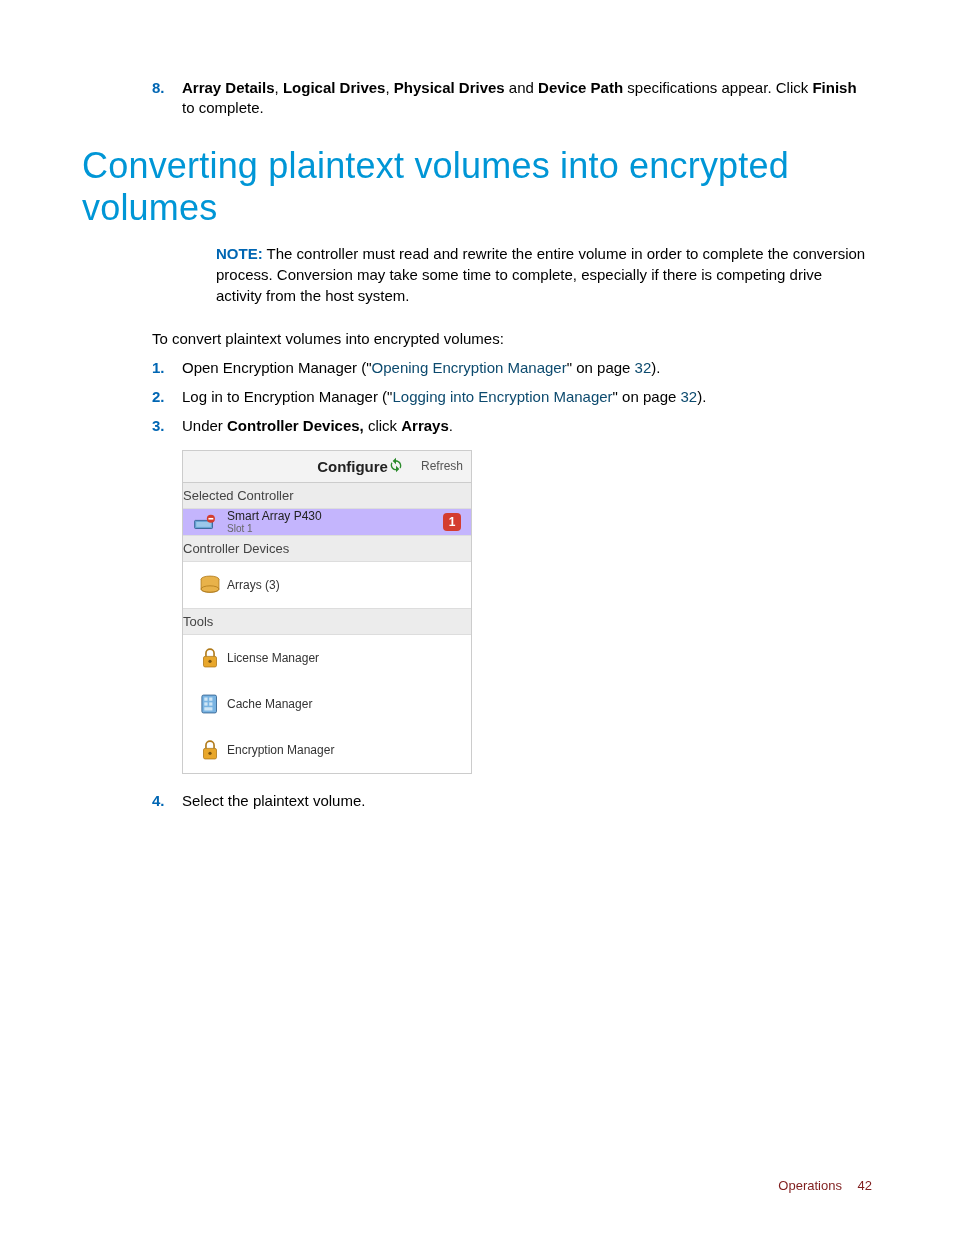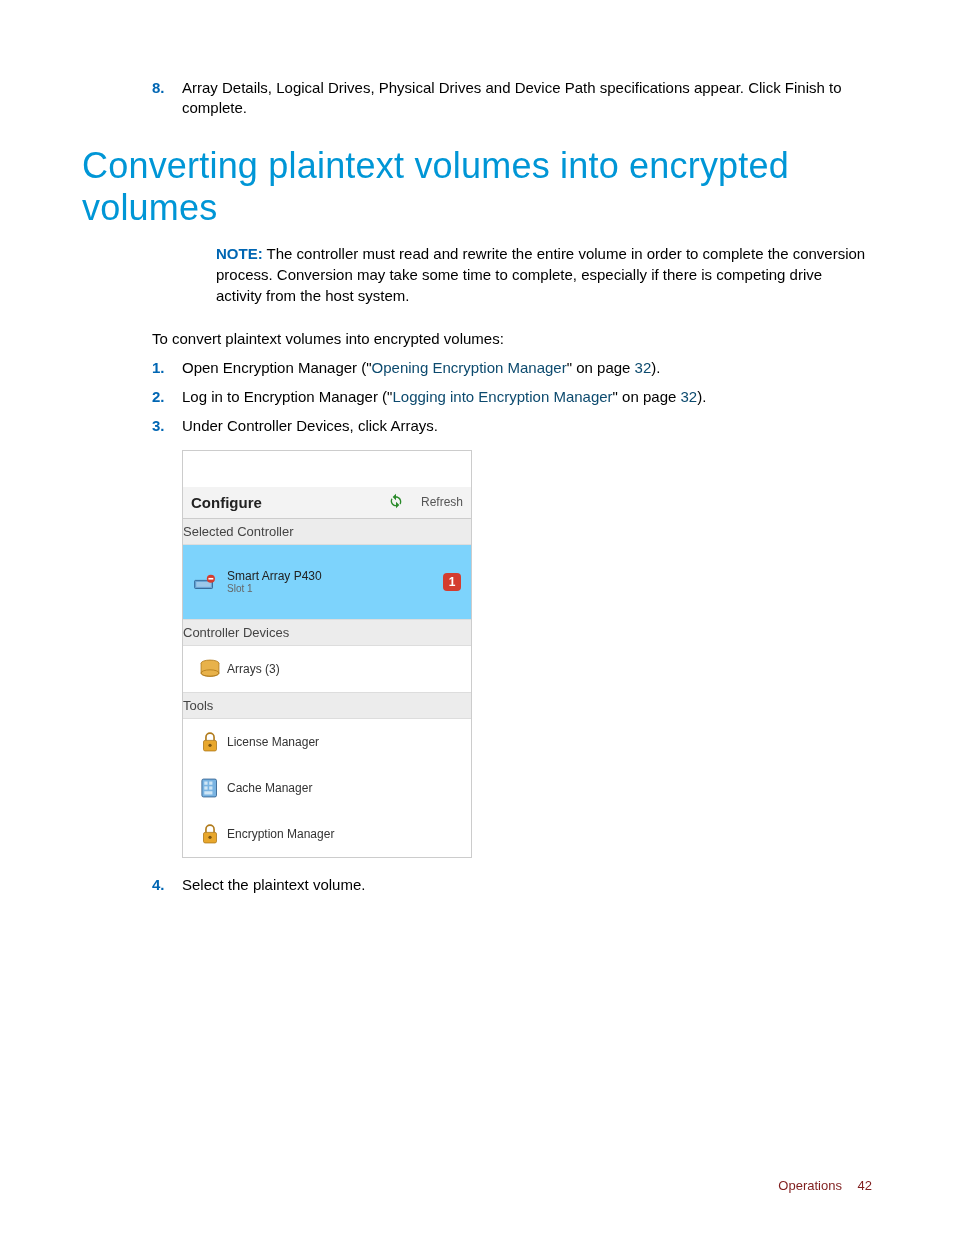--- a/index.html
+++ b/index.html
@@ -2,38 +2,38 @@
 <html><head>
 <meta charset="utf-8">
 <style>
   @page { size: 954px 1235px; margin:0; }
   html,body{margin:0;padding:0;width:954px;height:1235px;background:#fff;font-family:Arial,Helvetica,sans-serif;color:#000;}
   .page{position:relative;width:954px;height:1235px;}
   .content{position:absolute;left:82px;top:78px;width:790px;}
   .ol-item{display:flex;margin:0 0 6px 70px;font-size:15px;line-height:1.35;}
   .ol-num{color:#0066b3;font-weight:bold;width:30px;flex-shrink:0;}
   .ol-body{flex:1;}
-  b{font-weight:normal;}
+  b{font-weight:bold;}
   h1{font-size:36px;font-weight:300;color:#0096d6;margin:26px 0 14px 0;letter-spacing:0.2px;}
   .note{margin-left:134px;font-size:15px;line-height:1.4;margin-bottom:24px;}
   .note .lbl{color:#0066b3;font-weight:bold;}
   .intro{margin-left:70px;font-size:15px;margin-bottom:10px;}
   .ol2-item{display:flex;margin:0 0 8px 70px;font-size:15px;line-height:1.4;}
   .ol2-num{color:#0066b3;font-weight:bold;width:30px;flex-shrink:0;}
   .ol2-body{flex:1;}
   .link{color:#0c4a6e;}
   
   .panel{margin:14px 0 16px 100px;width:288px;border:1px solid #ccc;font-family:Verdana,Arial,sans-serif;}
-  .panel-head{display:flex;align-items:center;justify-content:space-between;background:#f3f3f3;padding:6px 8px;border-bottom:1px solid #ccc;margin-top:36px;}
+  .panel-head{display:flex;align-items:center;justify-content:flex-end;background:#f3f3f3;padding:6px 8px;border-bottom:1px solid #ccc;}
   .panel-head .title{font-weight:bold;font-size:15px;color:#222;}
   .refresh{display:flex;align-items:center;gap:17px;font-size:12px;color:#555;}
   .refresh svg{width:16px;height:16px;}
   .sec-label{background:#ececec;color:#444;font-size:13px;padding:5px 0;border-bottom:1px solid #ddd;border-top:1px solid #ddd;}
   .sec-label.first{border-top:none;}
-  .ctrlrow{display:flex;align-items:center;gap:8px;background:#7dd3fc;padding:24px 10px;}
+  .ctrlrow{display:flex;align-items:center;gap:8px;background:#c4b5fd;padding:0 10px;}
   .ctrlrow .txt{flex:1;}
   .ctrlrow .name{font-size:12px;color:#222;}
   .ctrlrow .slot{font-size:10px;color:#666;}
   .badge{background:#d43c2f;color:#fff;font-weight:bold;font-size:12px;width:18px;height:18px;border-radius:4px;display:flex;align-items:center;justify-content:center;}
   .row{display:flex;align-items:center;gap:4px;padding:10px 14px;font-size:12px;color:#333;}
   .icon{width:26px;height:26px;display:flex;align-items:center;justify-content:center;}
   .footer{position:absolute;right:82px;bottom:42px;font-size:13px;color:#7f1d1d;}
   .footer .pg{margin-left:12px;}
 </style>
 </head>

